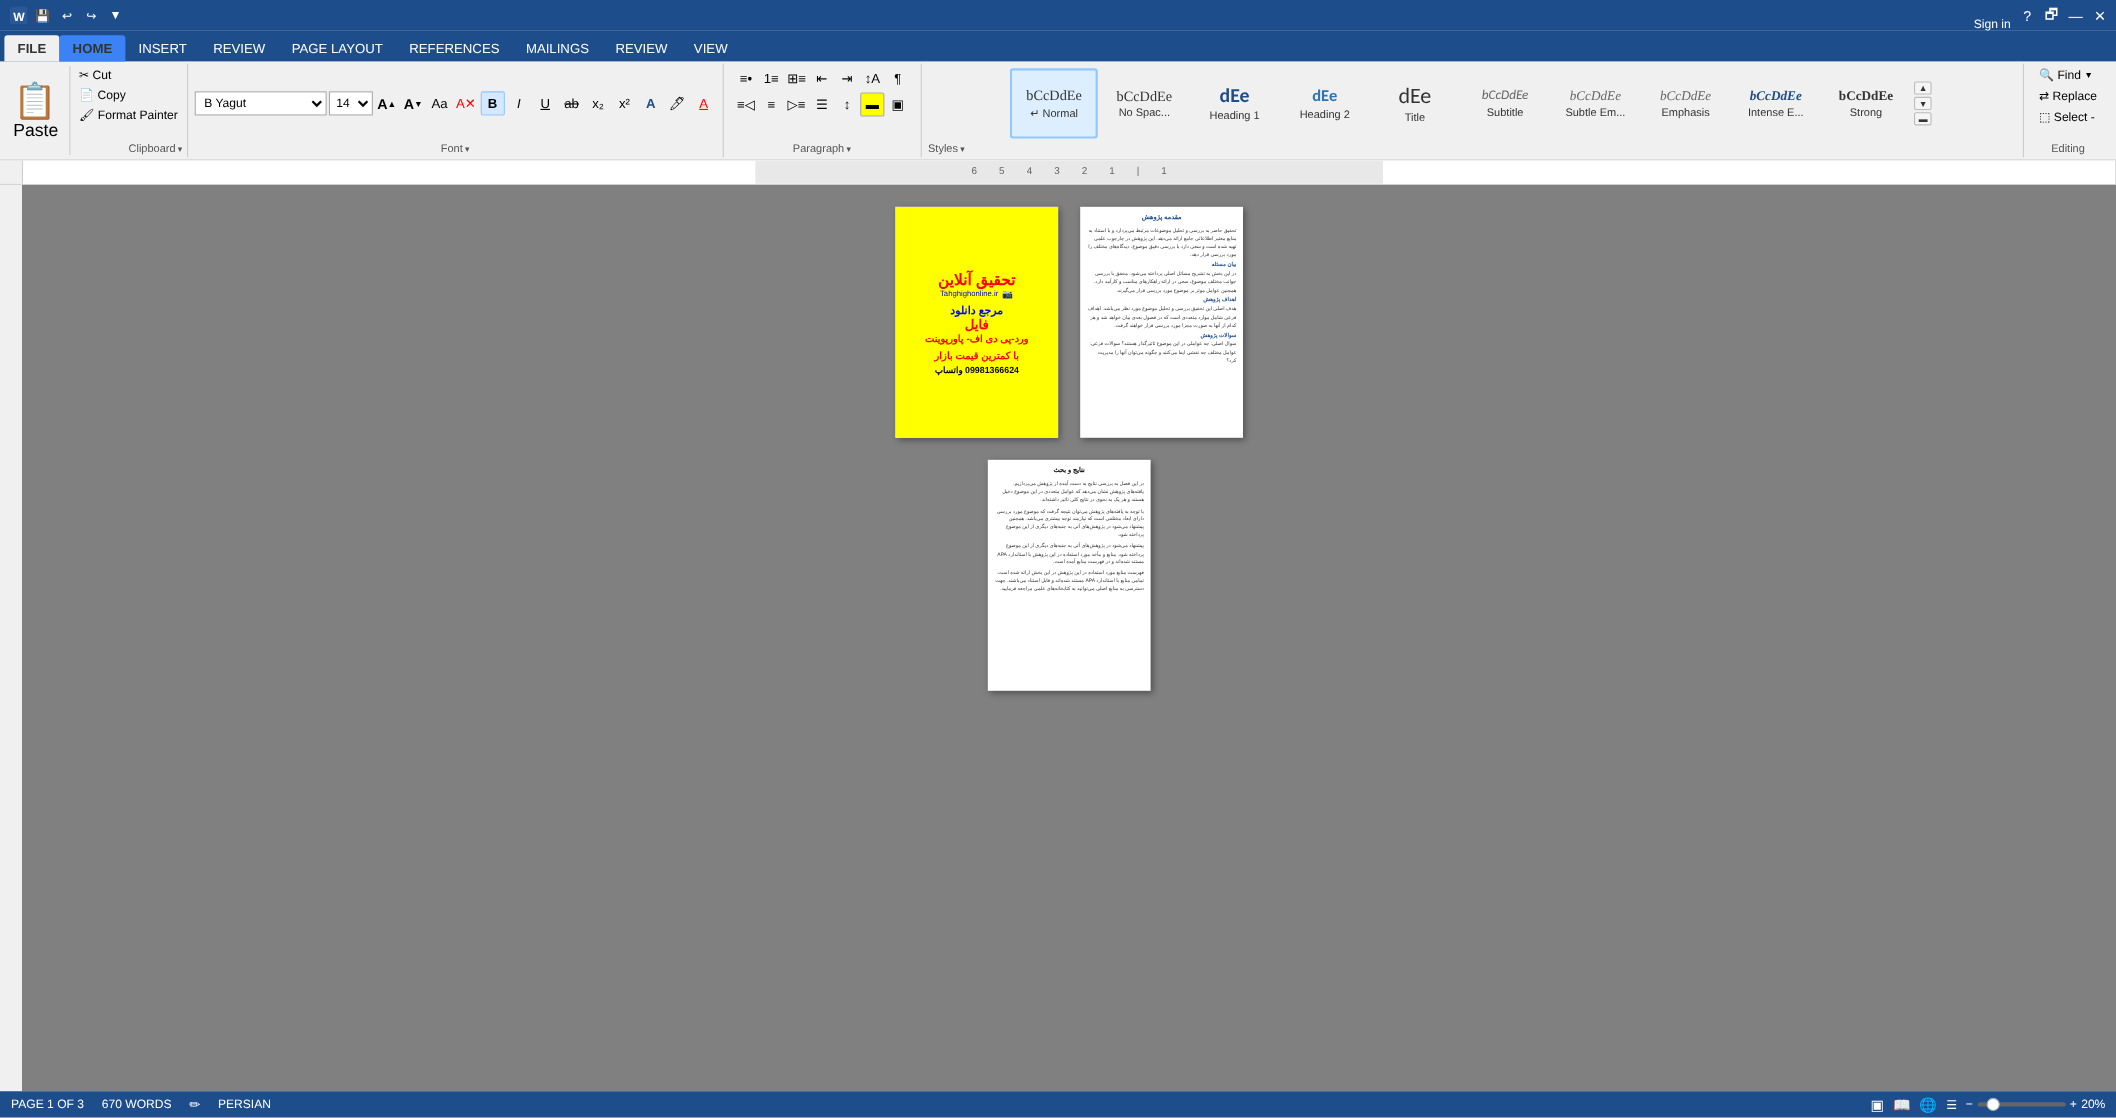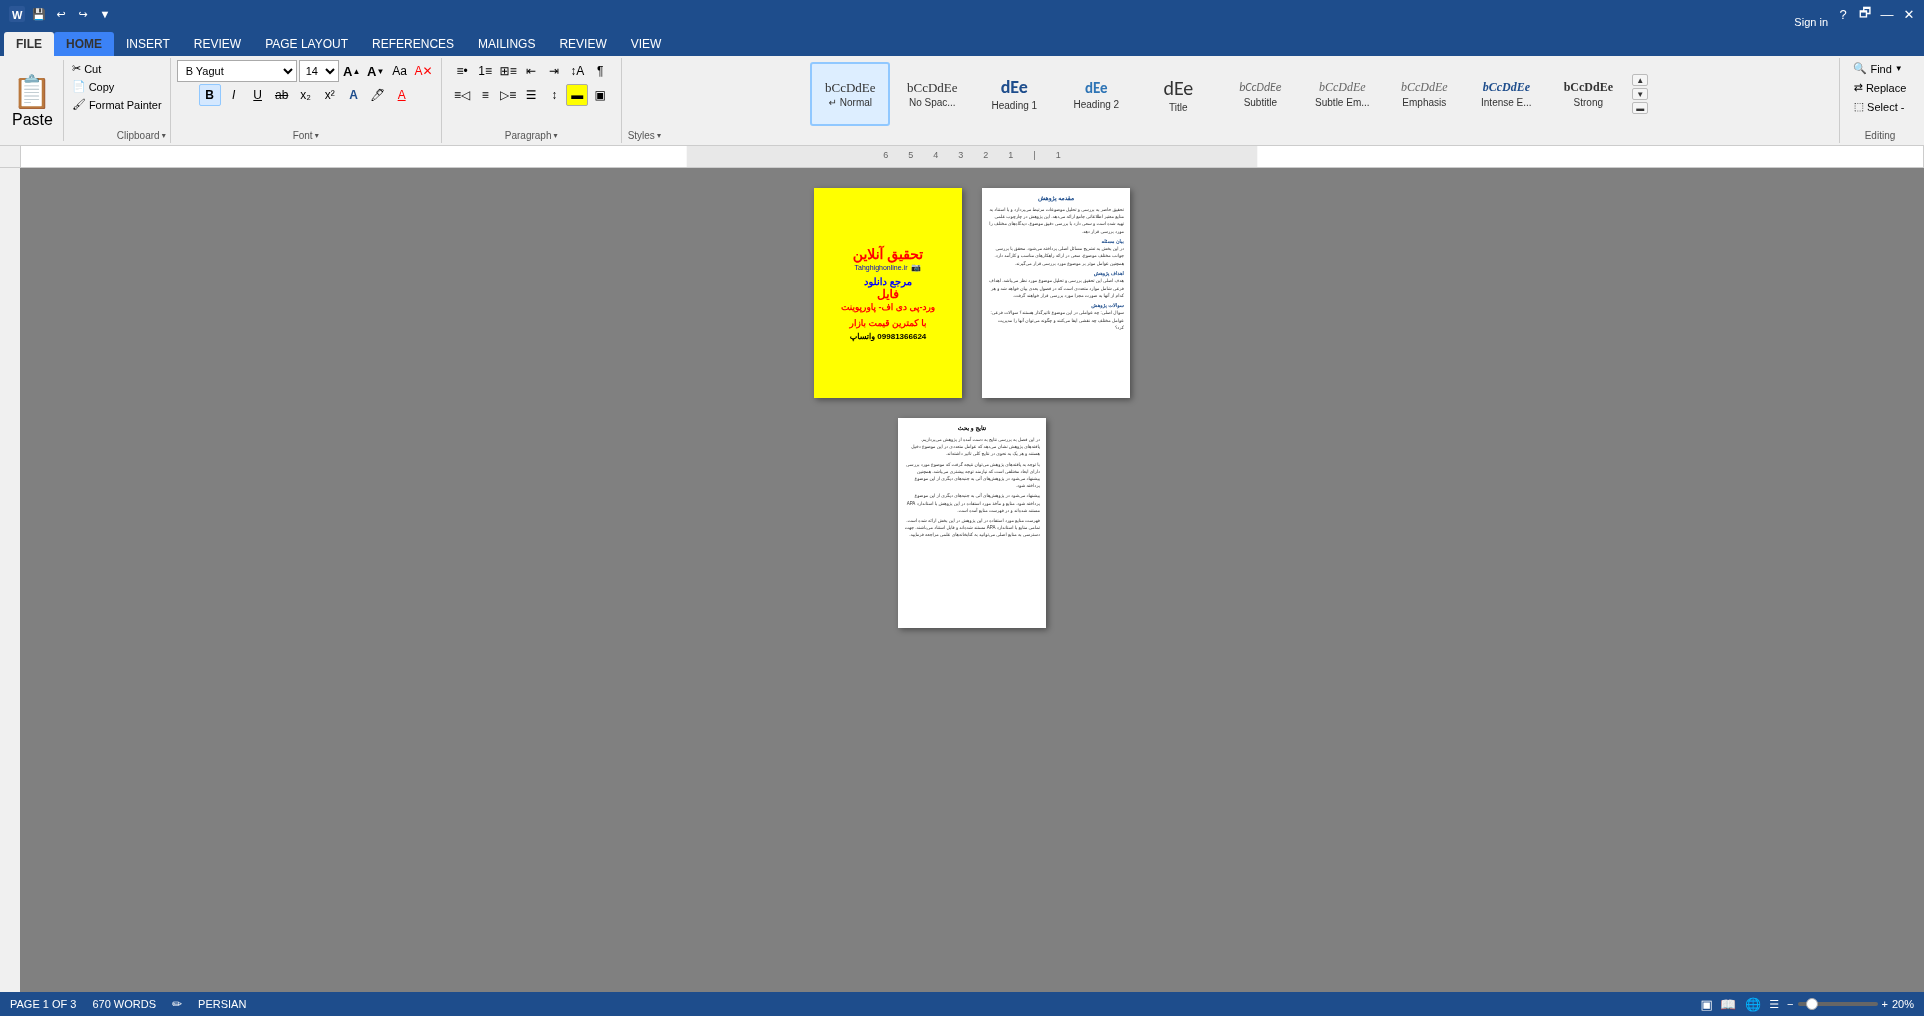--- a/index.html
+++ b/index.html
@@ -373,21 +373,21 @@
         <span>Format Painter</span>
       </div>
       <div style="font-size:10px;color:#555;display:flex;align-items:center;gap:2px;margin-top:auto;justify-content:flex-end;">
         <span>Clipboard</span>
         <span style="font-size:8px;cursor:pointer;">▾</span>
       </div>
     </div>
   </div>
 
   <div class="ribbon-group font-group" style="min-width:200px;">
-    <div class="ribbon-group-content" style="flex-direction:column;gap:2px;width:100%;">
+    <div class="ribbon-group-content" style="flex-direction:row;gap:2px;width:100%;">
       <div class="font-row">
         <select class="font-select">
           <option>B Yagut</option>
         </select>
         <select class="size-select">
           <option>14</option>
         </select>
         <div class="icon-btn" style="font-weight:bold;font-size:13px;">A<sup style="font-size:8px;">▲</sup></div>
         <div class="icon-btn" style="font-weight:bold;font-size:13px;">A<sup style="font-size:8px;">▼</sup></div>
         <div class="icon-btn">Aa</div>

